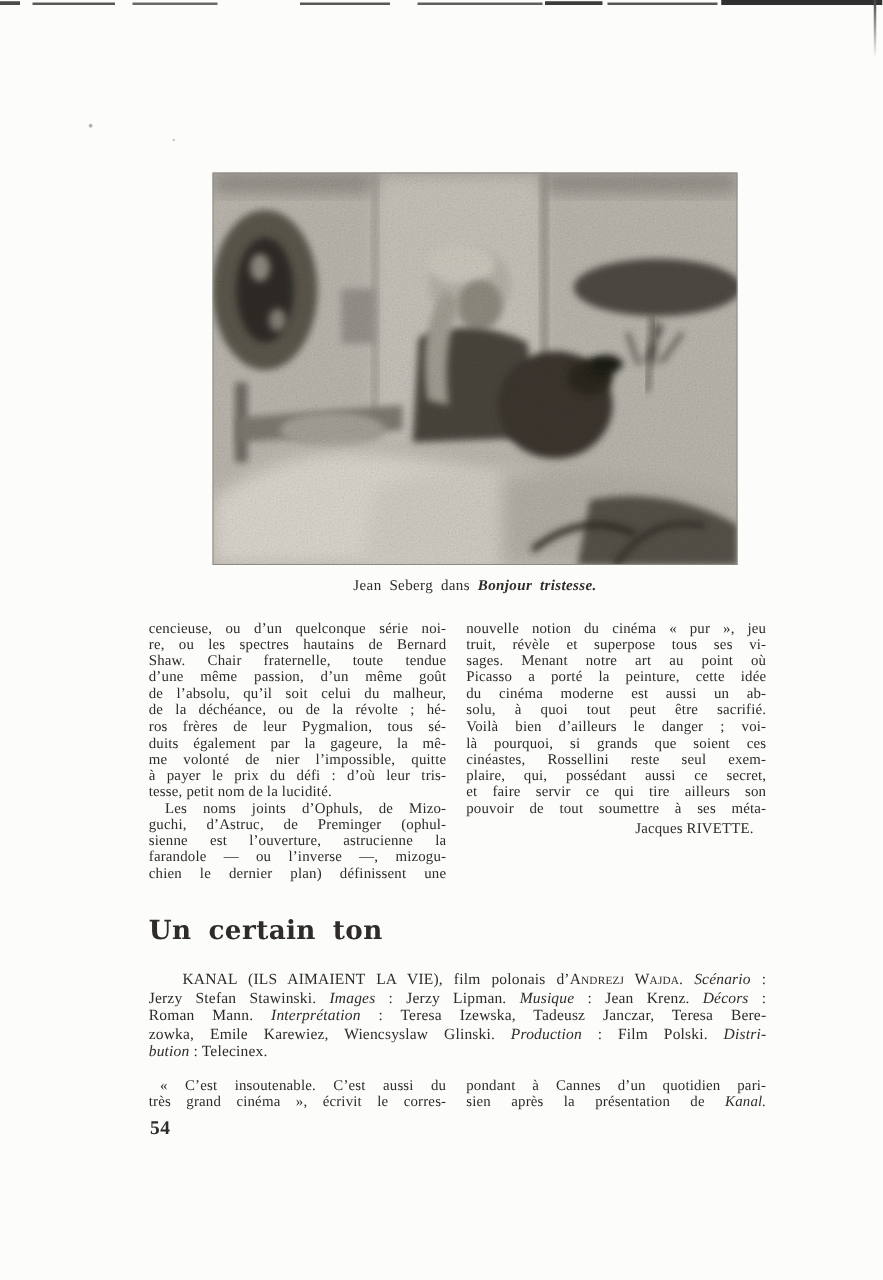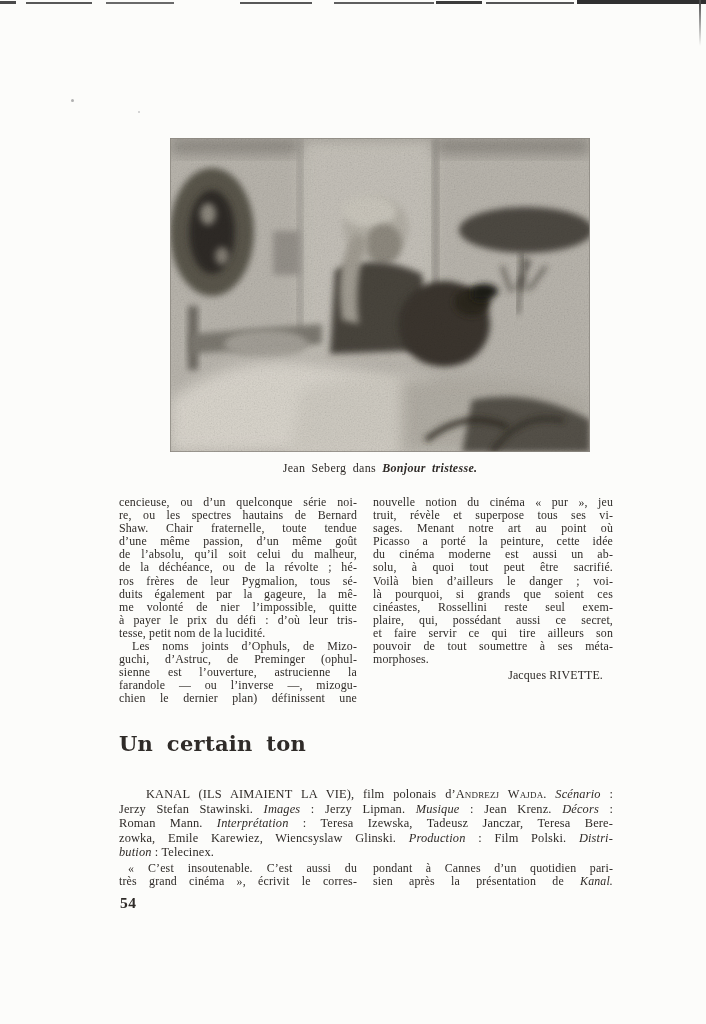--- a/index.html
+++ b/index.html
@@ -38,21 +38,21 @@
   .ind-lg{text-indent:27px;}
   .signature{margin-top:3px;text-align:right;text-align-last:right;padding-right:10px;}
   
   .heading{
     position:absolute;left:119px;top:732px;
     font-family:"DejaVu Serif",serif;font-weight:bold;
     font-size:21px;line-height:24px;letter-spacing:.3px;word-spacing:6px;
   }
   .credits{
     position:absolute;left:119px;top:776px;width:494px;
-    font-size:12.4px;line-height:14.6px;letter-spacing:.15px;margin-top:11px;
+    font-size:12.4px;line-height:14.6px;letter-spacing:.15px;
   }
   .intro-left{left:119px;top:862px;width:238px;}
   .intro-right{left:373px;top:862px;width:240px;}
   .pagenum{
     position:absolute;left:120px;top:894px;
     font-weight:bold;font-size:15.5px;letter-spacing:.5px;
   }
   .it{font-style:italic;}
   .bd{font-weight:bold;}
   .sc{font-variant:small-caps;}
@@ -160,21 +160,20 @@
   <div class="ln">sages. Menant notre art au point où</div>
   <div class="ln">Picasso a porté la peinture, cette idée</div>
   <div class="ln">du cinéma moderne est aussi un ab-</div>
   <div class="ln">solu, à quoi tout peut être sacrifié.</div>
   <div class="ln">Voilà bien d’ailleurs le danger ; voi-</div>
   <div class="ln">là pourquoi, si grands que soient ces</div>
   <div class="ln">cinéastes, Rossellini reste seul exem-</div>
   <div class="ln">plaire, qui, possédant aussi ce secret,</div>
   <div class="ln">et faire servir ce qui tire ailleurs son</div>
   <div class="ln">pouvoir de tout soumettre à ses méta-</div>
-  <div class="end">morphoses.</div>
   <div class="end signature">Jacques RIVETTE.</div>
 </div>
 
 <h2 class="heading" style="margin:0;">Un certain ton</h2>
 
 <div class="credits">
   <div class="ln ind-lg"><span>KANAL (ILS AIMAIENT LA VIE), film polonais d’</span><span class="sc">Andrezj Wajda</span><span>. </span><span class="it">Scénario</span><span> :</span></div>
   <div class="ln"><span>Jerzy Stefan Stawinski. </span><span class="it">Images</span><span> : Jerzy Lipman. </span><span class="it">Musique</span><span> : Jean Krenz. </span><span class="it">Décors</span><span> :</span></div>
   <div class="ln"><span>Roman Mann. </span><span class="it">Interprétation</span><span> : Teresa Izewska, Tadeusz Janczar, Teresa Bere-</span></div>
   <div class="ln"><span>zowka, Emile Karewiez, Wiencsyslaw Glinski. </span><span class="it">Production</span><span> : Film Polski. </span><span class="it">Distri-</span></div>

